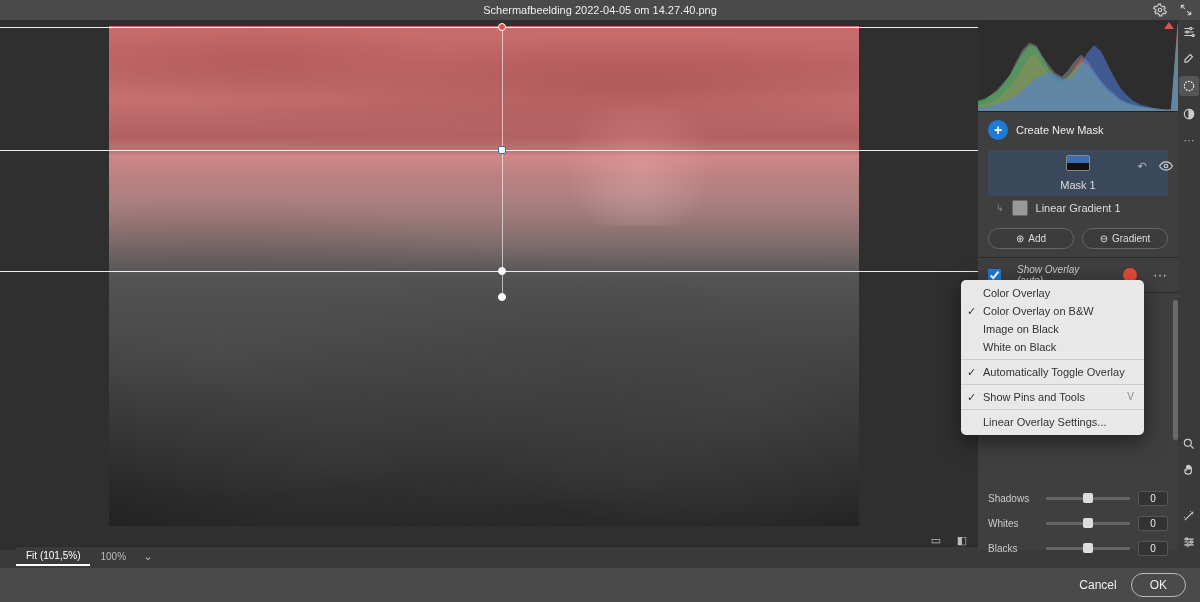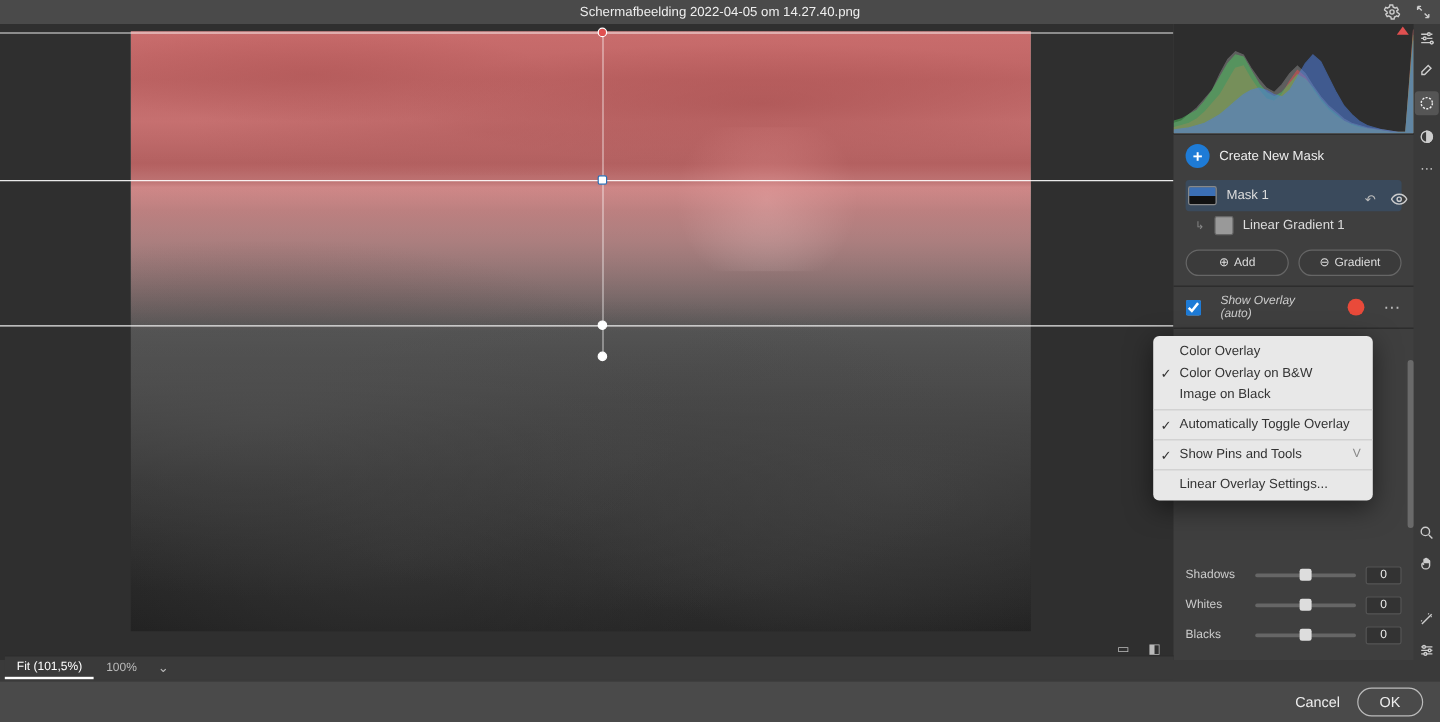--- a/index.html
+++ b/index.html
@@ -46,42 +46,42 @@
   .grad-line { position: absolute; left: 0; width: 978px; border-top: 1px solid rgba(255,255,255,0.9); }
   .grad-vline { position: absolute; border-left: 1px solid rgba(255,255,255,0.6); }
   .handle { position: absolute; width: 8px; height: 8px; background: #fff; border: 1px solid #2a6fb5; border-radius: 2px; transform: translate(-50%,-50%); }
   .dot { position: absolute; width: 8px; height: 8px; border-radius: 50%; border: 1px solid #fff; transform: translate(-50%,-50%); }
   .right-col { width: 200px; background: #3f3f3f; position: relative; }
   .histogram { height: 92px; background: #2d2d2d; border-bottom: 1px solid #222; position: relative; overflow: hidden; }
   .masks-panel { padding: 8px 10px; border-bottom: 1px solid #2a2a2a; }
   .create-row { display: flex; align-items: center; gap: 8px; margin-bottom: 10px; }
   .plus-btn { width: 20px; height: 20px; border-radius: 50%; background: #1e7bd6; color: #fff; display: flex; align-items: center; justify-content: center; font-size: 14px; font-weight: bold; }
   .create-label { font-weight: 400; color: #eee; }
-  .mask-item { display: flex; align-items: center; gap: 8px; padding: 5px 2px; }
+  .mask-item { display: flex; align-items: center; gap: 8px; padding: 5px 2px; flex-direction: column; }
   .mask-thumb { width: 24px; height: 16px; background: linear-gradient(to bottom, #3b6fb5 0%, #3b6fb5 50%, #111 50%, #111 100%); border: 1px solid #888; border-radius: 2px; }
   .mask-item.selected { background: #3a4a5c; border-radius: 3px; }
   .sub-item { display: flex; align-items: center; gap: 8px; padding: 4px 2px 4px 8px; }
   .sub-thumb { width: 16px; height: 16px; background: #999; border: 1px solid #666; border-radius: 2px; }
   .mask-actions { display: flex; gap: 8px; margin-top: 8px; }
   .pill-btn { flex: 1; border: 1px solid #666; background: #3b3b3b; color: #ddd; border-radius: 20px; padding: 4px 8px; font-size: 10px; display: flex; align-items: center; justify-content: center; gap: 4px; }
   .overlay-row { display: flex; align-items: center; padding: 6px 10px; gap: 16px; border-bottom: 1px solid #2a2a2a; }
   .overlay-row label { font-style: italic; color: #ccc; font-size: 10px; }
   .red-dot { width: 14px; height: 14px; border-radius: 50%; background: #e94a3a; margin-left: auto; }
   .dots-btn { font-size: 14px; letter-spacing: 1px; color: #bbb; cursor: pointer; }
   .sliders { padding: 8px 10px; }
   .slider-row { display: flex; align-items: center; margin-bottom: 10px; gap: 8px; }
   .slider-row .lbl { width: 50px; font-size: 10px; color: #ccc; }
   .slider-row .val { width: 30px; font-size: 10px; color: #eee; text-align: center; background: #333; border: 1px solid #555; border-radius: 2px; padding: 1px 2px; }
   .slider-track { flex: 1; height: 3px; background: #666; position: relative; border-radius: 2px; }
   .slider-thumb { position: absolute; top: -4px; width: 10px; height: 10px; background: #ddd; border-radius: 2px; transform: translateX(-50%); }
   .rail-right { width: 22px; background: #3a3a3a; display: flex; flex-direction: column; align-items: center; padding-top: 4px; gap: 10px; }
   .rail-right .spacer { flex: 1; }
   .tool-ic { width: 16px; height: 16px; color: #bbb; display: flex; align-items: center; justify-content: center; }
   .tool-ic.selected { background: #555; border-radius: 3px; padding: 2px; width: 20px; height: 20px; }
-  .bottom-bar { position: absolute; left: 4px; right: 222px; top: 546px; height: 20px; background: #3a3a3a; display: flex; align-items: center; border-top: 1px solid #2c2c2c; }
+  .bottom-bar { position: absolute; left: 16px; right: 222px; top: 546px; height: 20px; background: #3a3a3a; display: flex; align-items: center; border-top: 1px solid #2c2c2c; }
   .zoom-tab { padding: 3px 10px; font-size: 10px; color: #bbb; }
   .zoom-tab.active { border-bottom: 2px solid #fff; color: #fff; }
   .footer { position: absolute; left: 0; right: 0; bottom: 0; height: 34px; background: #4a4a4a; display: flex; align-items: center; justify-content: flex-end; padding: 0 14px; gap: 14px; }
   .ok-btn { border: 1px solid #bbb; background: transparent; color: #eee; border-radius: 20px; padding: 4px 18px; font-size: 12px; }
   .cancel-btn { background: transparent; border: none; color: #eee; font-size: 12px; }
   .context-menu { position: absolute; top: 280px; right: 56px; width: 183px; background: #e8e8e8; color: #333; border-radius: 5px; box-shadow: 0 6px 22px rgba(0,0,0,0.5); padding: 4px 0; font-size: 11px; z-index: 50; }
   .context-menu .mi { padding: 3px 10px 3px 22px; position: relative; white-space: nowrap; }
   .context-menu .mi .ck { position: absolute; left: 6px; }
   .context-menu .mi .sc { position: absolute; right: 10px; color: #888; font-size: 10px; }
   .context-menu .sep { height: 1px; background: #ccc; margin: 3px 0; }
@@ -280,19 +280,20 @@
 
 <div class="footer">
   <button class="cancel-btn">Cancel</button>
   <button class="ok-btn">OK</button>
 </div>
 
 <div class="context-menu">
   <div class="mi"><span>Color Overlay</span></div>
   <div class="mi"><span class="ck">✓</span><span>Color Overlay on B&amp;W</span></div>
   <div class="mi"><span>Image on Black</span></div>
+  <div class="mi"><span>White on Black</span></div>
   <div class="sep"></div>
   <div class="mi"><span class="ck">✓</span><span>Automatically Toggle Overlay</span></div>
   <div class="sep"></div>
   <div class="mi"><span class="ck">✓</span><span>Show Pins and Tools</span><span class="sc">V</span></div>
   <div class="sep"></div>
   <div class="mi"><span>Linear Overlay Settings...</span></div>
 </div>
 
 </body></html>

